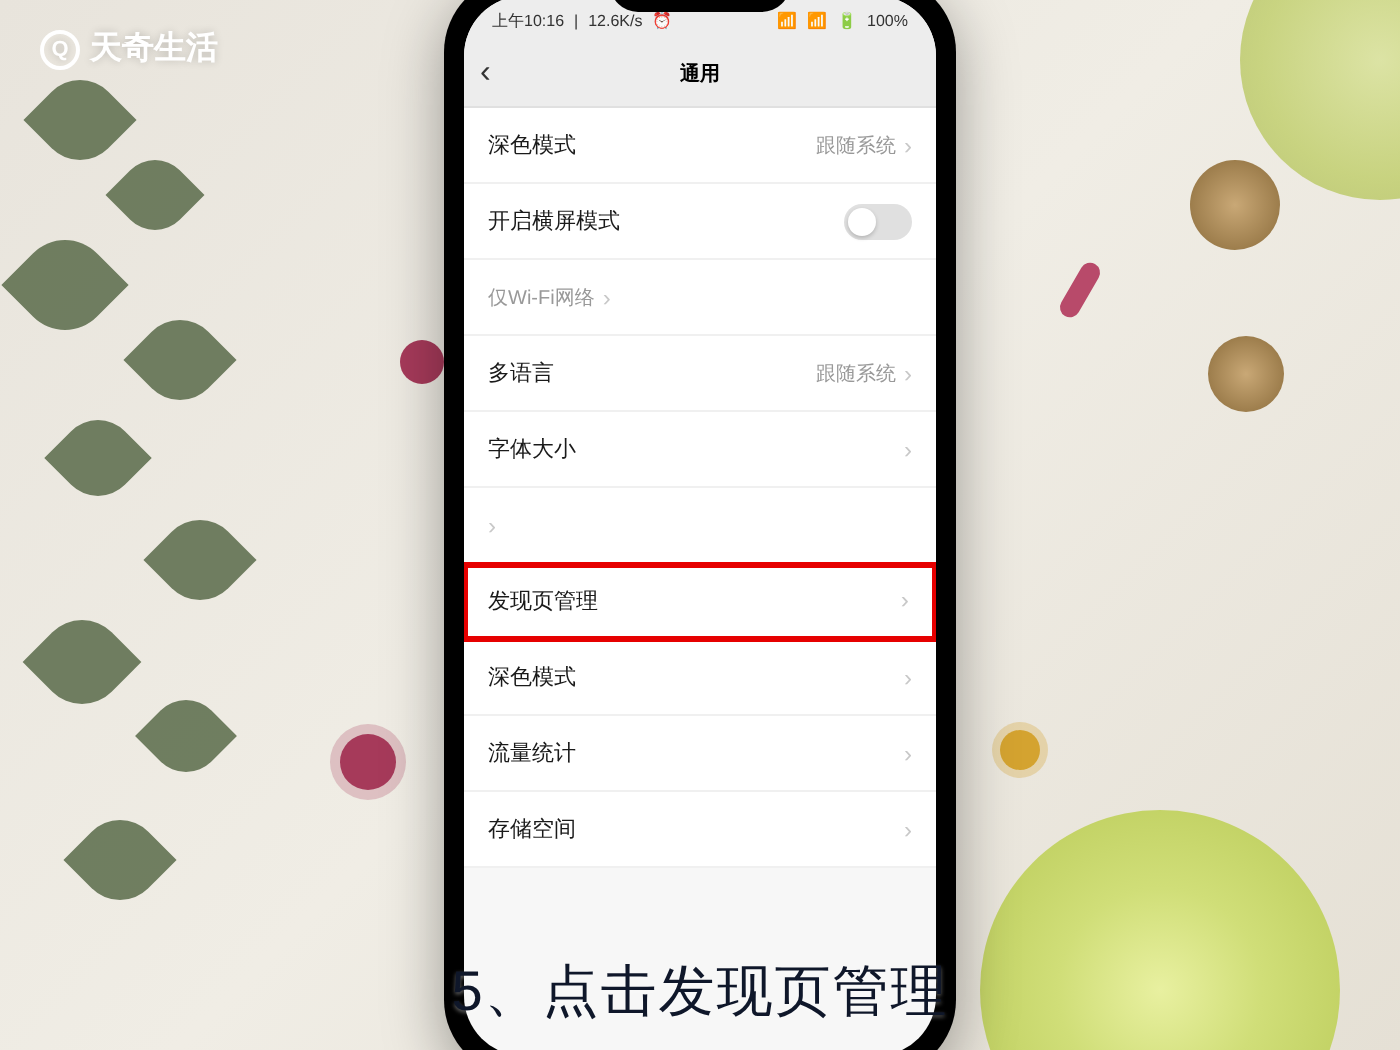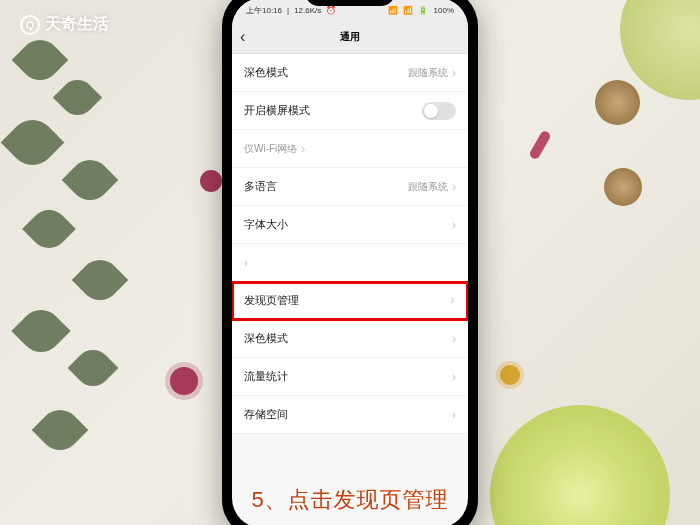--- a/index.html
+++ b/index.html
@@ -169,22 +169,22 @@
     z-index: 2;
     font-family: Liberation Mono, monospace;
   }
 
   
   .caption {
     position: absolute;
     bottom: 10px;
     left: 50%;
     transform: translateX(-50%);
-    font-size: 22px;
-    color: #c2410c;
+    font-size: 28px;
+    color: #0f172a;
     font-weight: 400;
     letter-spacing: 1px;
     white-space: nowrap;
     text-shadow: 0 1px 2px rgba(255,255,255,0.4);
   }
 </style>
 </head>
 <body>
 
 <div class="deco-leaves">

